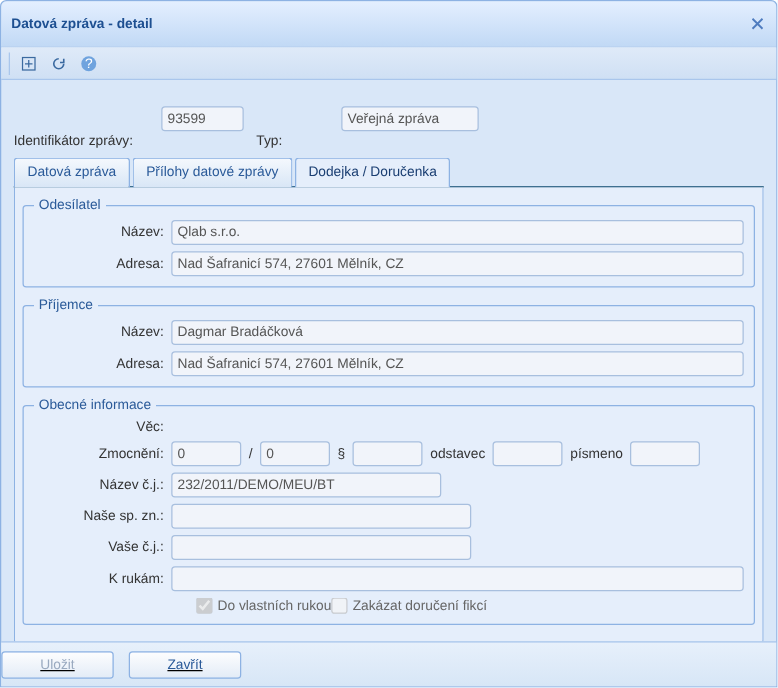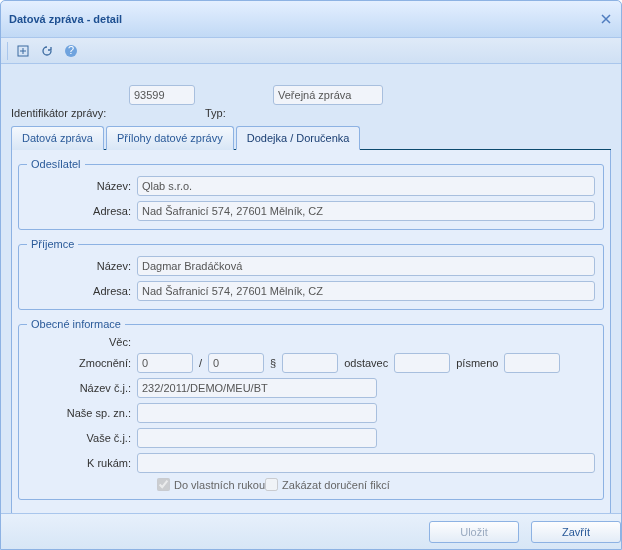--- a/index.html
+++ b/index.html
@@ -23,21 +23,21 @@
   fieldset { border: 1px solid #8db2e3; border-radius: 3px; margin: 0 0 8px 0; padding: 6px 8px 8px 8px; }
   legend { color: #2a5a99; padding: 0 4px; }
   .frow { display:flex; align-items:center; margin-bottom:5px; }
   .frow .flbl { width: 110px; text-align:right; padding-right:6px; color:#333; }
   .frow input[type=text] { flex:1; }
   .small { width: 56px !important; flex: none !important; }
   .sep { margin: 0 6px; color:#333; }
   .chk { display:flex; align-items:center; gap:4px; color:#666; }
   .chk input { margin:0; }
   .checks { display:flex; margin-left:130px; margin-top:4px; }
-  .footer { height: 36px; border-top: 1px solid #a9c6ec; background: linear-gradient(#e7f0fb,#d7e6f6); display:flex; align-items:center; justify-content:flex-end; gap:12px; }
+  .footer { height: 36px; border-top: 1px solid #a9c6ec; background: linear-gradient(#e7f0fb,#d7e6f6); display:flex; align-items:center; justify-content:flex-start; gap:12px;text-decoration:underline; }
   .btn { min-width: 90px; height:22px; border:1px solid #8db2e3; border-radius:3px; background: linear-gradient(#fdfdfe,#e3ecf7); color:#2a5a99; cursor:pointer; }
   .btn.disabled { color:#9aaac0; cursor:default; }
 </style>
 </head>
 <body>
 
 <div class="window">
   <div class="titlebar">
     <span class="title">Datová zpráva - detail</span>
     <span class="close">
@@ -120,21 +120,21 @@
           <input type="text" class="small" readonly="" value="0" style="">
           <span class="sep">§</span>
           <input type="text" class="small" readonly="" value="" style="">
           <span class="sep">odstavec</span>
           <input type="text" class="small" readonly="" value="" style="">
           <span class="sep">písmeno</span>
           <input type="text" class="small" readonly="" value="" style="">
         </div>
         <div class="frow">
           <span class="flbl">Název č.j.:</span>
-          <input type="text" readonly="" style="flex: 0 0 auto; width: 240px;" value="232/2011/DEMO/MEU/BT">
+          <input type="text" readonly="" style="flex: 0 0 auto; width: 216px;" value="232/2011/DEMO/MEU/BT">
         </div>
         <div class="frow">
           <span class="flbl">Naše sp. zn.:</span>
           <input type="text" readonly="" style="flex: 0 0 auto; width: 240px;" value="">
         </div>
         <div class="frow">
           <span class="flbl">Vaše č.j.:</span>
           <input type="text" readonly="" style="flex: 0 0 auto; width: 240px;" value="">
         </div>
         <div class="frow">

